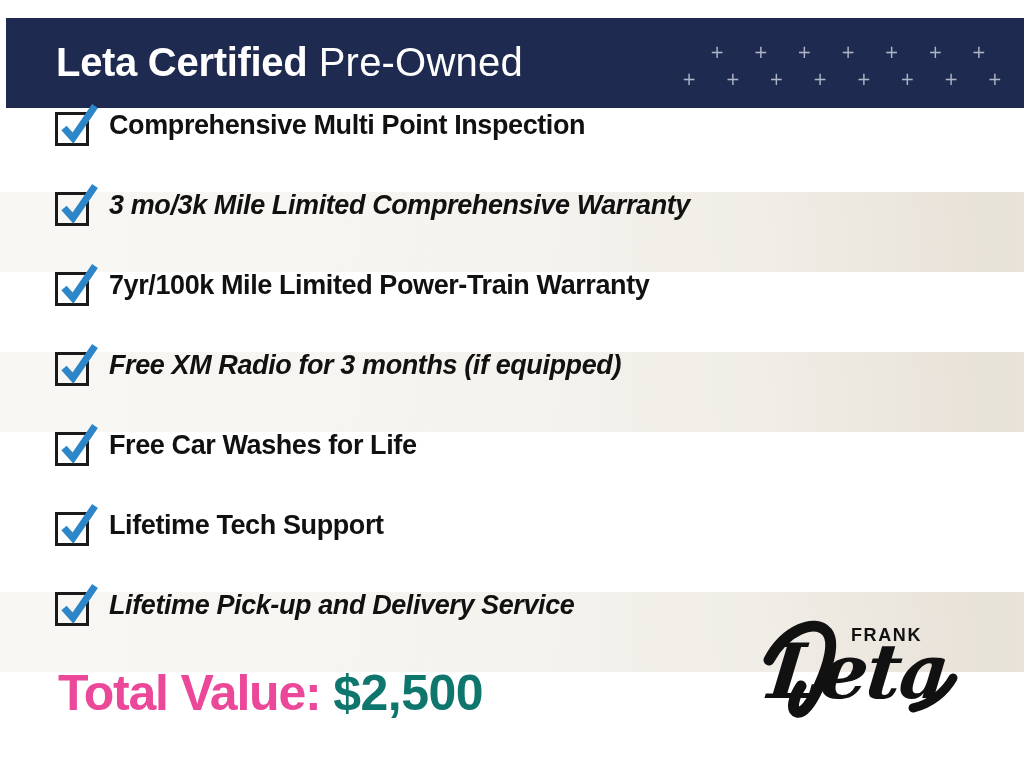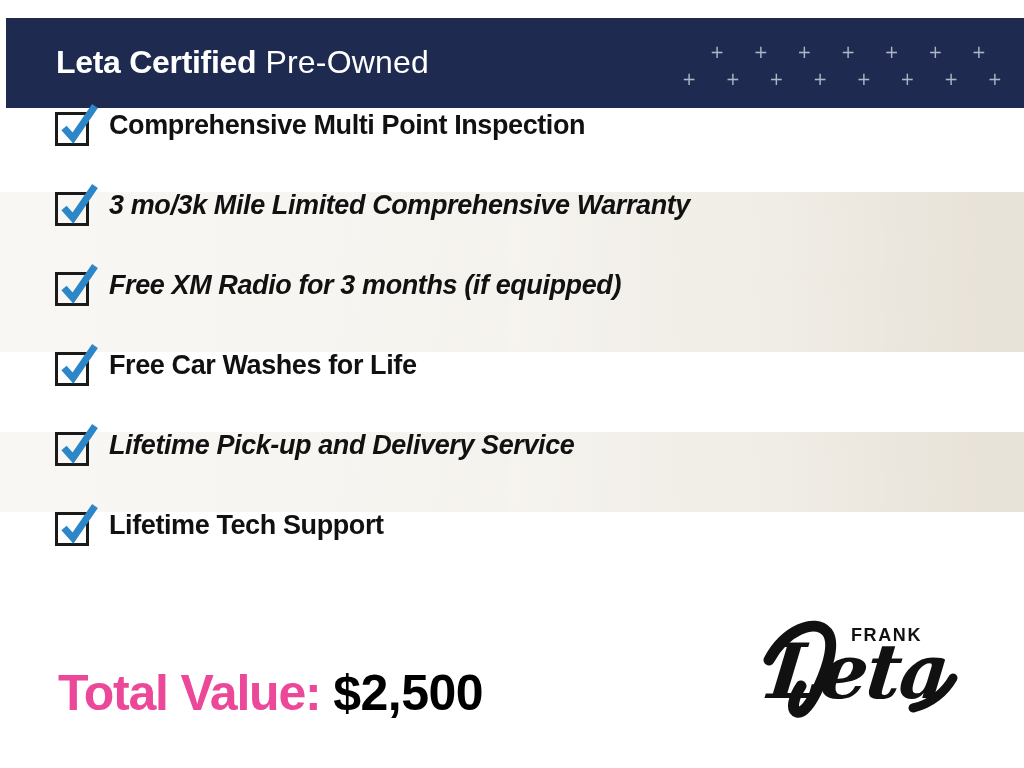--- a/index.html
+++ b/index.html
@@ -32,21 +32,21 @@
     height: 90px;
     background: #1E2A4F;
     overflow: hidden;
   }
   .header-title {
     position: absolute;
     left: 50px;
     top: 50%;
     transform: translateY(-52%);
     white-space: nowrap;
-    font-size: 32px;
+    font-size: 40px;
     letter-spacing: -0.3px;
     color: #ffffff;
     line-height: 1;
   }
   .header-title .strong {
     font-weight: 700;
   }
   .header-title .light {
     font-weight: 400;
     letter-spacing: 0.2px;
@@ -137,21 +137,21 @@
     position: absolute;
     left: 58px;
     top: 668px;
     white-space: nowrap;
     font-size: 50px;
     font-weight: 700;
     letter-spacing: -1.2px;
     line-height: 1;
   }
   .total-value .tv-label { color: #ec4899; }
-  .total-value .tv-amount { color: #000000; letter-spacing: -0.5px; }
+  .total-value .tv-amount { color: #0f766e; letter-spacing: -0.5px; }
 
   
   .logo {
     position: absolute;
     left: 763px;
     top: 612px;
     width: 200px;
     height: 118px;
   }
   .logo-frank {
@@ -232,55 +232,63 @@
 
     <div class="feature-row shaded">
       <div class="checkbox">
         <svg viewBox="0 0 48 48" aria-hidden="true">
           <path d="M10 25 L19 35 L41 3" fill="none" stroke="#2D86C8" stroke-width="7" stroke-linecap="butt" stroke-linejoin="miter"></path>
         </svg>
       </div>
       <div class="feature-label">3 mo/3k Mile Limited Comprehensive Warranty</div>
     </div>
 
+    <div class="feature-row plain">
+      <div class="checkbox">
+        <svg viewBox="0 0 48 48" aria-hidden="true">
+          <path d="M10 25 L19 35 L41 3" fill="none" stroke="#2D86C8" stroke-width="7" stroke-linecap="butt" stroke-linejoin="miter"></path>
+        </svg>
+      </div>
+      <div class="feature-label"> 7yr/100k Mile Limited Power-Train Warranty</div>
+    </div>
 
     <div class="feature-row shaded">
       <div class="checkbox">
         <svg viewBox="0 0 48 48" aria-hidden="true">
           <path d="M10 25 L19 35 L41 3" fill="none" stroke="#2D86C8" stroke-width="7" stroke-linecap="butt" stroke-linejoin="miter"></path>
         </svg>
       </div>
       <div class="feature-label">Free XM Radio for 3 months (if equipped)</div>
     </div>
 
     <div class="feature-row plain">
       <div class="checkbox">
         <svg viewBox="0 0 48 48" aria-hidden="true">
           <path d="M10 25 L19 35 L41 3" fill="none" stroke="#2D86C8" stroke-width="7" stroke-linecap="butt" stroke-linejoin="miter"></path>
         </svg>
       </div>
       <div class="feature-label">Free Car Washes for Life</div>
     </div>
 
+    <div class="feature-row plain">
+      <div class="checkbox">
+        <svg viewBox="0 0 48 48" aria-hidden="true">
+          <path d="M10 25 L19 35 L41 3" fill="none" stroke="#2D86C8" stroke-width="7" stroke-linecap="butt" stroke-linejoin="miter"></path>
+        </svg>
+      </div>
+      <div class="feature-label">Lifetime Tech Support</div>
+    </div>
+
     <div class="feature-row shaded">
       <div class="checkbox">
         <svg viewBox="0 0 48 48" aria-hidden="true">
           <path d="M10 25 L19 35 L41 3" fill="none" stroke="#2D86C8" stroke-width="7" stroke-linecap="butt" stroke-linejoin="miter"></path>
         </svg>
       </div>
       <div class="feature-label">Lifetime Pick-up and Delivery Service</div>
-    </div>
-
-    <div class="feature-row plain">
-      <div class="checkbox">
-        <svg viewBox="0 0 48 48" aria-hidden="true">
-          <path d="M10 25 L19 35 L41 3" fill="none" stroke="#2D86C8" stroke-width="7" stroke-linecap="butt" stroke-linejoin="miter"></path>
-        </svg>
-      </div>
-      <div class="feature-label">Lifetime Tech Support</div>
     </div>
 
   </div>
 
   <div class="total-value">
     <span class="tv-label">Total Value:</span><span>&nbsp;</span><span class="tv-amount">$2,500</span>
   </div>
 
   <div class="logo">
     <svg class="logo-swoosh" viewBox="0 0 200 118" aria-hidden="true">

